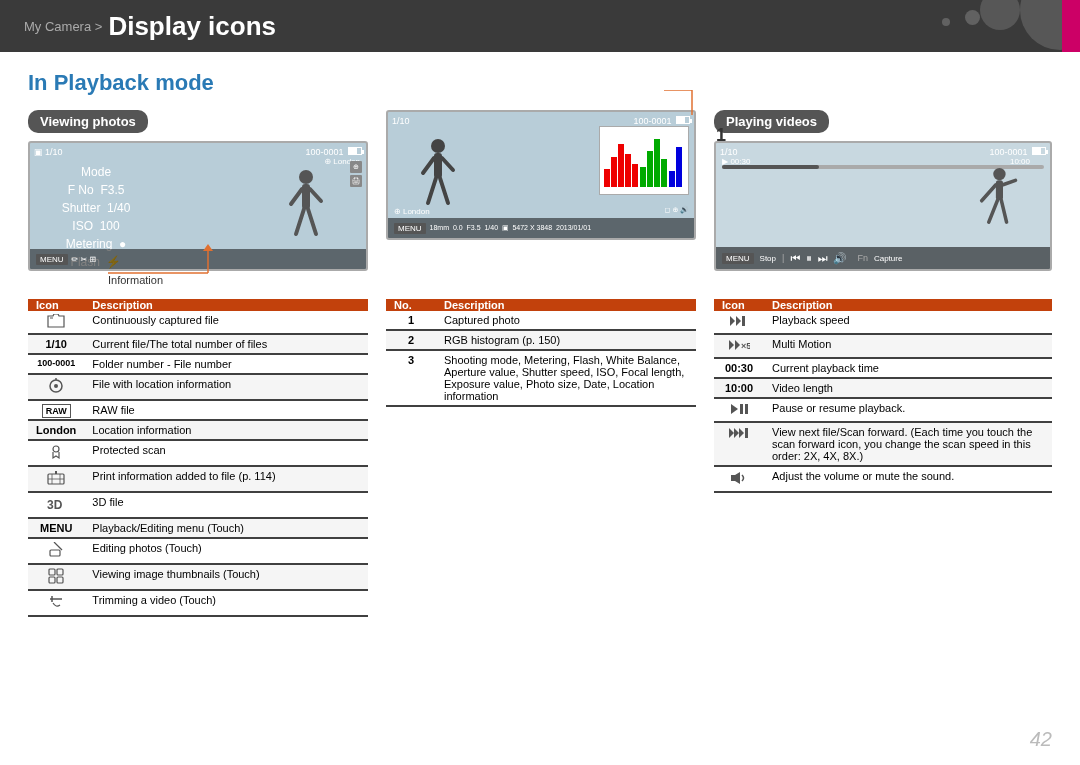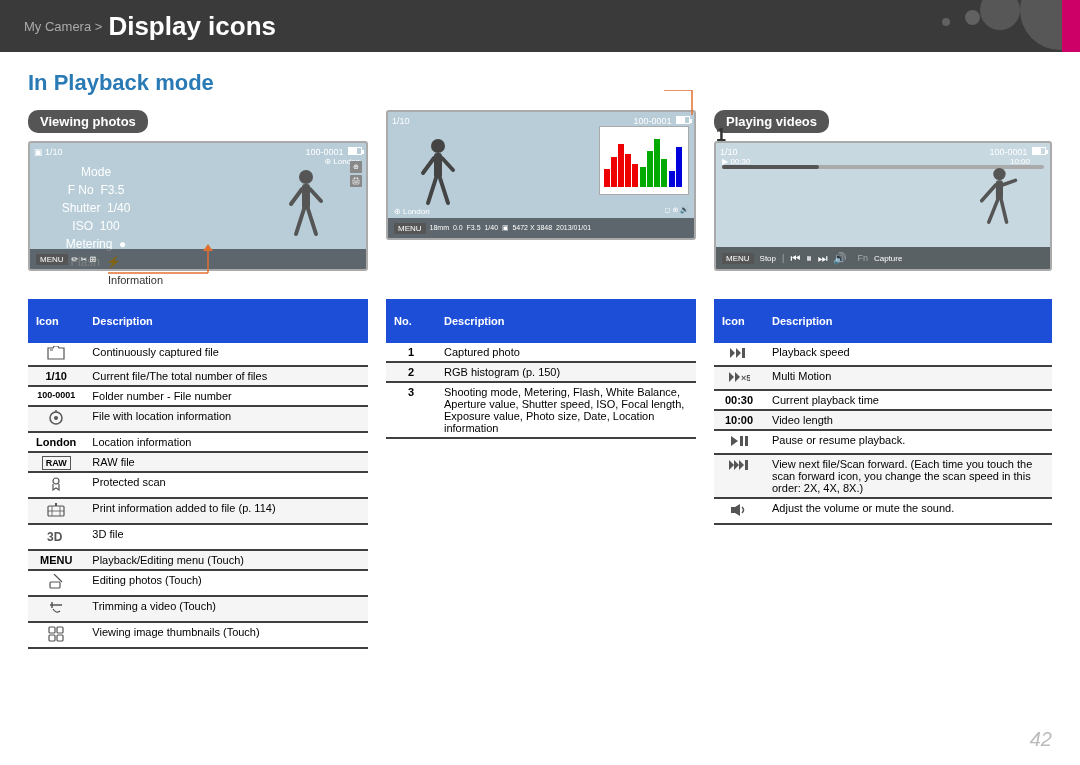--- a/index.html
+++ b/index.html
@@ -168,23 +168,23 @@
       margin-top: 2px;
     }
 
     
     .data-table {
       width: 100%;
       border-collapse: collapse;
       font-size: 11px;
     }
     .data-table th {
-      background: #1d4ed8;
-      color: #fff;
-      padding: 16px 8px;
+      background: #c2410c;
+      color: #fff;
+      padding: 0 8px;
       text-align: left;
       font-weight: bold;
     }
     .data-table td {
       padding: 3px 8px;
       border-bottom: 2px solid #404040;
       vertical-align: top;
     }
     .data-table tr:nth-child(even) td {
       background: #f5f5f5;
@@ -492,26 +492,26 @@
           </tr>
           <tr>
             <td class="icon-cell"><svg width="16" height="16" viewBox="0 0 16 16">
                   <circle cx="8" cy="8" r="6" fill="none" stroke="#555" stroke-width="1.5"></circle>
                   <circle cx="8" cy="8" r="2" fill="#555"></circle>
                   <line x1="8" y1="2" x2="8" y2="0" stroke="#555" stroke-width="1.5"></line>
                 </svg></td>
             <td>File with location information</td>
           </tr>
           <tr>
+            <td class="icon-cell"><span style="border:1.5px solid #555;padding:1px 3px;font-size:9px;font-weight:bold;">RAW</span></td>
+            <td>RAW file</td>
+          </tr>
+          <tr>
             <td class="icon-cell bold-text">London</td>
             <td>Location information</td>
-          </tr>
-          <tr>
-            <td class="icon-cell"><span style="border:1.5px solid #555;padding:1px 3px;font-size:9px;font-weight:bold;">RAW</span></td>
-            <td>RAW file</td>
           </tr>
           <tr>
             <td class="icon-cell"><svg width="16" height="16" viewBox="0 0 16 16">
                   <circle cx="8" cy="5" r="3" fill="none" stroke="#555" stroke-width="1.2"></circle>
                   <path d="M5,8 L5,14 L8,12 L11,14 L11,8" fill="none" stroke="#555" stroke-width="1.2"></path>
                 </svg></td>
             <td>Protected scan</td>
           </tr>
           <tr>
             <td class="icon-cell"><svg width="18" height="16" viewBox="0 0 18 16">
@@ -536,34 +536,34 @@
           <tr>
             <td class="icon-cell"><svg width="16" height="16" viewBox="0 0 16 16">
                   <rect x="2" y="8" width="10" height="6" rx="1" fill="none" stroke="#555" stroke-width="1.2"></rect>
                   <line x1="10" y1="4" x2="14" y2="8" stroke="#555" stroke-width="1.2"></line>
                   <line x1="10" y1="4" x2="6" y2="0" stroke="#555" stroke-width="1.2"></line>
                 </svg></td>
             <td>Editing photos (Touch)</td>
           </tr>
           <tr>
             <td class="icon-cell"><svg width="16" height="16" viewBox="0 0 16 16">
-                  <line x1="2" y1="5" x2="14" y2="5" stroke="#555" stroke-width="1.5"></line>
-                  <line x1="4" y1="2" x2="4" y2="8" stroke="#555" stroke-width="1.5"></line>
-                  <path d="M5,9 Q8,14 12,11" fill="none" stroke="#555" stroke-width="1.2"></path>
-                </svg></td>
-            <td>Trimming a video (Touch)</td>
-          </tr>
-          <tr>
-            <td class="icon-cell"><svg width="16" height="16" viewBox="0 0 16 16">
                   <rect x="1" y="1" width="6" height="6" rx="1" fill="none" stroke="#555" stroke-width="1.2"></rect>
                   <rect x="9" y="1" width="6" height="6" rx="1" fill="none" stroke="#555" stroke-width="1.2"></rect>
                   <rect x="1" y="9" width="6" height="6" rx="1" fill="none" stroke="#555" stroke-width="1.2"></rect>
                   <rect x="9" y="9" width="6" height="6" rx="1" fill="none" stroke="#555" stroke-width="1.2"></rect>
                 </svg></td>
             <td>Viewing image thumbnails (Touch)</td>
+          </tr>
+          <tr>
+            <td class="icon-cell"><svg width="16" height="16" viewBox="0 0 16 16">
+                  <line x1="2" y1="5" x2="14" y2="5" stroke="#555" stroke-width="1.5"></line>
+                  <line x1="4" y1="2" x2="4" y2="8" stroke="#555" stroke-width="1.5"></line>
+                  <path d="M5,9 Q8,14 12,11" fill="none" stroke="#555" stroke-width="1.2"></path>
+                </svg></td>
+            <td>Trimming a video (Touch)</td>
           </tr>
         </tbody>
       </table>
     </div>
 
     <div class="table-middle">
       <table class="data-table">
         <thead>
           <tr>
             <th style="width:35px;">No.</th>

